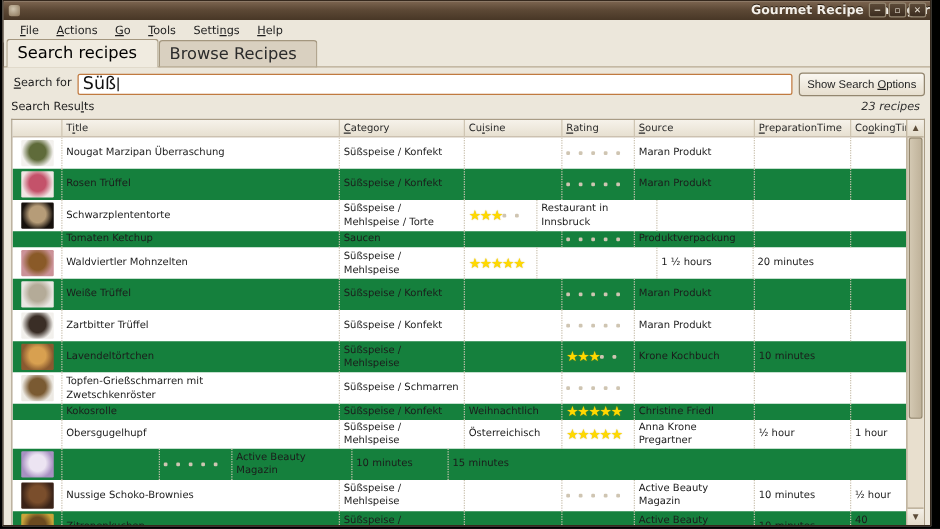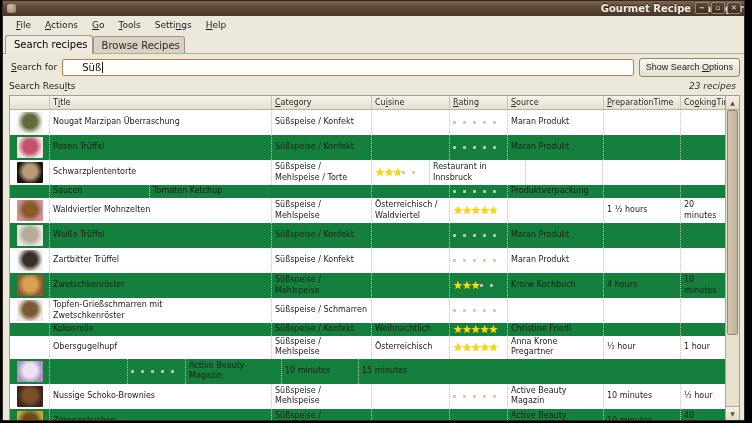--- a/index.html
+++ b/index.html
@@ -23,32 +23,32 @@
   
   .menubar { height:18px; flex:0 0 18px; display:flex; align-items:center; padding-left:6px;
              background:#ece7db; }
   .menu-item { font-size:9px; color:#1d1d1d; padding:2px 7px; }
 
   
   .tabrow { height:20px; flex:0 0 20px; display:flex; align-items:flex-end; padding-left:2px;
             position:relative; }
   .tabrow::after { content:""; position:absolute; left:0; right:0; bottom:0; height:1px;
                    background:#b7aa92; }
-  .tab { font-size:10px; padding:3px 4px 3px 8px; border:1px solid #a4977f; border-bottom:none;
+  .tab { font-size:13px; padding:3px 16px 3px 8px; border:1px solid #a4977f; border-bottom:none;
          border-radius:3px 3px 0 0; position:relative; z-index:1; }
   .tab.active { background:#f0ebe0; z-index:3; padding-bottom:4px; }
   .tab.inactive { background:#d9d0c0; color:#2b2b2b; z-index:0; }
 
   
   .content { flex:1; display:flex; flex-direction:column; background:#ece7db; overflow:hidden; }
   .search-row { flex:0 0 25px; display:flex; align-items:center; padding:3px 4px 2px 6px; gap:5px; }
   .search-label { font-size:9px; color:#1d1d1d; white-space:nowrap; padding-left:2px; }
   .search-entry { flex:1; height:17px; background:#fff; border:1px solid #c07a40;
                   border-radius:2px; display:flex; align-items:center; padding-left:3px; }
-  .entry-text { font-size:10px; color:#111;margin-left:16px; }
+  .entry-text { font-size:14px; color:#111; }
   .caret { width:1px; height:11px; background:#111; margin-left:1px; }
   .search-btn { height:19px; background:linear-gradient(#faf7f1,#e7dfcf);
                 border:1px solid #93866f; border-radius:3px; font-size:9px; color:#1d1d1d;
                 padding:0 6px; white-space:nowrap; }
   .results-row { flex:0 0 14px; display:flex; align-items:center; justify-content:space-between;
                  padding:0 8px 0 6px; }
   .results-label { font-size:9px; color:#1d1d1d; }
   .results-count { font-size:9px; font-style:italic; color:#2f2f2f; }
 
   
@@ -284,26 +284,26 @@
                 <span class="dot"></span>
               </div>
     <div class="td col-src c-src">Restaurant in Innsbruck</div>
     <div class="td col-prep c-prep"></div>
     <div class="td col-cook c-cook"></div>
   </div>
             <div class="tr alt">
     <div class="td col-thumb c-thumbcell">
                 <span class="thumb none"></span>
               </div>
+    <div class="td col-title c-title">
+                <span>Tomaten Ketchup</span>
+              </div>
     <div class="td col-cat c-cat">
                 <span>Saucen</span>
               </div>
-    <div class="td col-title c-title">
-                <span>Tomaten Ketchup</span>
-              </div>
     <div class="td col-cui c-cui">
                 <span></span>
               </div>
     <div class="td col-rat c-rating">
                 <span class="dot"></span>
                 <span class="dot"></span>
                 <span class="dot"></span>
                 <span class="dot"></span>
                 <span class="dot"></span>
               </div>
@@ -313,23 +313,20 @@
   </div>
             <div class="tr">
     <div class="td col-thumb c-thumbcell">
                 <span class="thumb" style="background: radial-gradient(circle at 50% 45%, rgb(138, 90, 40) 0px, rgb(138, 90, 40) 38%, rgb(203, 146, 152) 72%);"></span>
               </div>
     <div class="td col-title c-title">
                 <span>Waldviertler Mohnzelten</span>
               </div>
     <div class="td col-cat c-cat">
                 <span>Süßspeise / Mehlspeise</span>
-              </div>
-    <div class="td col-cui c-cui">
-                <span>Österreichisch / Waldviertel</span>
               </div>
     <div class="td col-rat c-rating">
                 <span class="star">★</span>
                 <span class="star">★</span>
                 <span class="star">★</span>
                 <span class="star">★</span>
                 <span class="star">★</span>
               </div>
     <div class="td col-src c-src"></div>
     <div class="td col-prep c-prep">1 ½ hours</div>
@@ -381,37 +378,36 @@
               </div>
     <div class="td col-src c-src">Maran Produkt</div>
     <div class="td col-prep c-prep"></div>
     <div class="td col-cook c-cook"></div>
   </div>
             <div class="tr alt">
     <div class="td col-thumb c-thumbcell">
                 <span class="thumb" style="background: radial-gradient(circle at 50% 45%, rgb(216, 160, 80) 0px, rgb(216, 160, 80) 38%, rgb(138, 90, 48) 72%);"></span>
               </div>
     <div class="td col-title c-title">
-                <span>Zwetschkenröster</span>
+                <span>Lavendeltörtchen</span>
               </div>
     <div class="td col-cat c-cat">
                 <span>Süßspeise / Mehlspeise</span>
               </div>
     <div class="td col-cui c-cui">
                 <span></span>
               </div>
     <div class="td col-rat c-rating">
                 <span class="star">★</span>
                 <span class="star">★</span>
                 <span class="star">★</span>
                 <span class="dot"></span>
                 <span class="dot"></span>
               </div>
     <div class="td col-src c-src">Krone Kochbuch</div>
-    <div class="td col-prep c-prep">4 hours</div>
     <div class="td col-cook c-cook">10 minutes</div>
   </div>
             <div class="tr">
     <div class="td col-thumb c-thumbcell">
                 <span class="thumb" style="background: radial-gradient(circle at 50% 45%, rgb(122, 90, 50) 0px, rgb(122, 90, 50) 38%, rgb(237, 234, 228) 72%);"></span>
               </div>
     <div class="td col-title c-title">
                 <span>Topfen-Grießschmarren mit Zwetschkenröster</span>
               </div>
     <div class="td col-cat c-cat">

